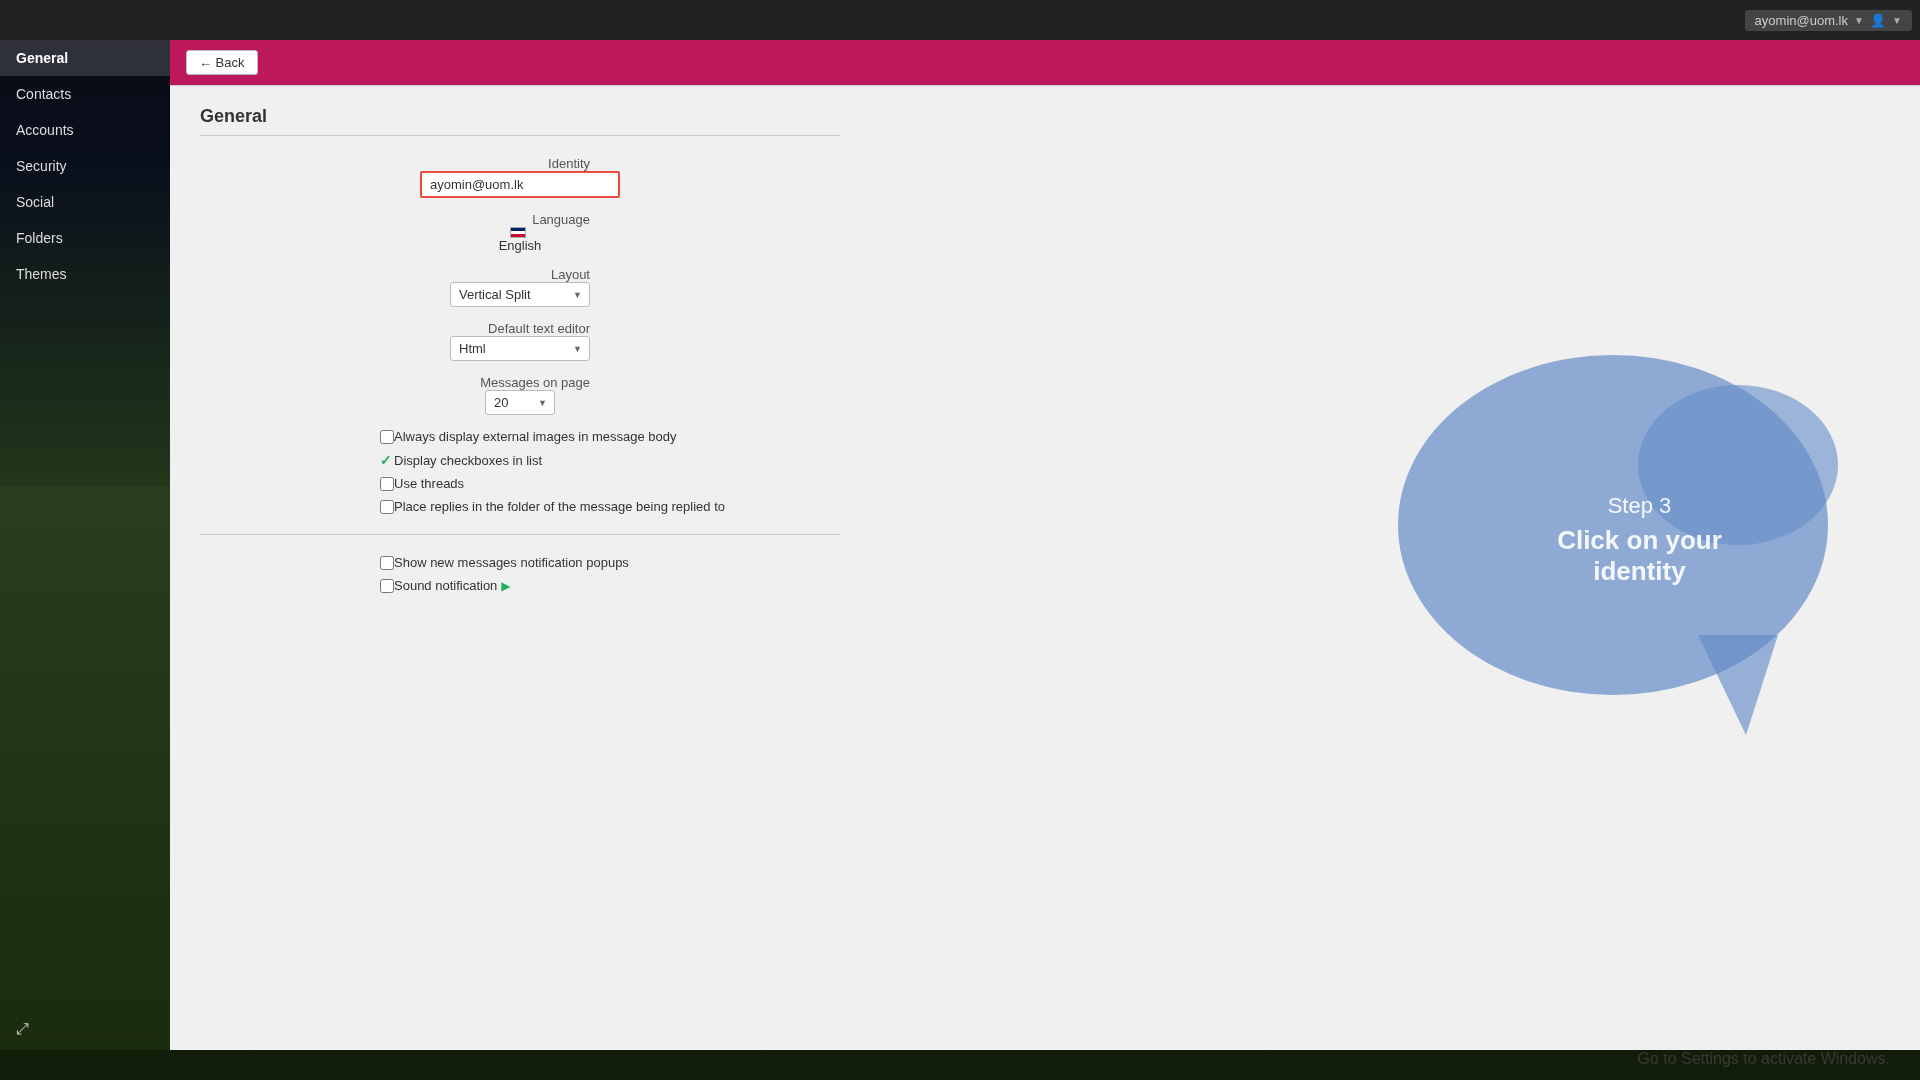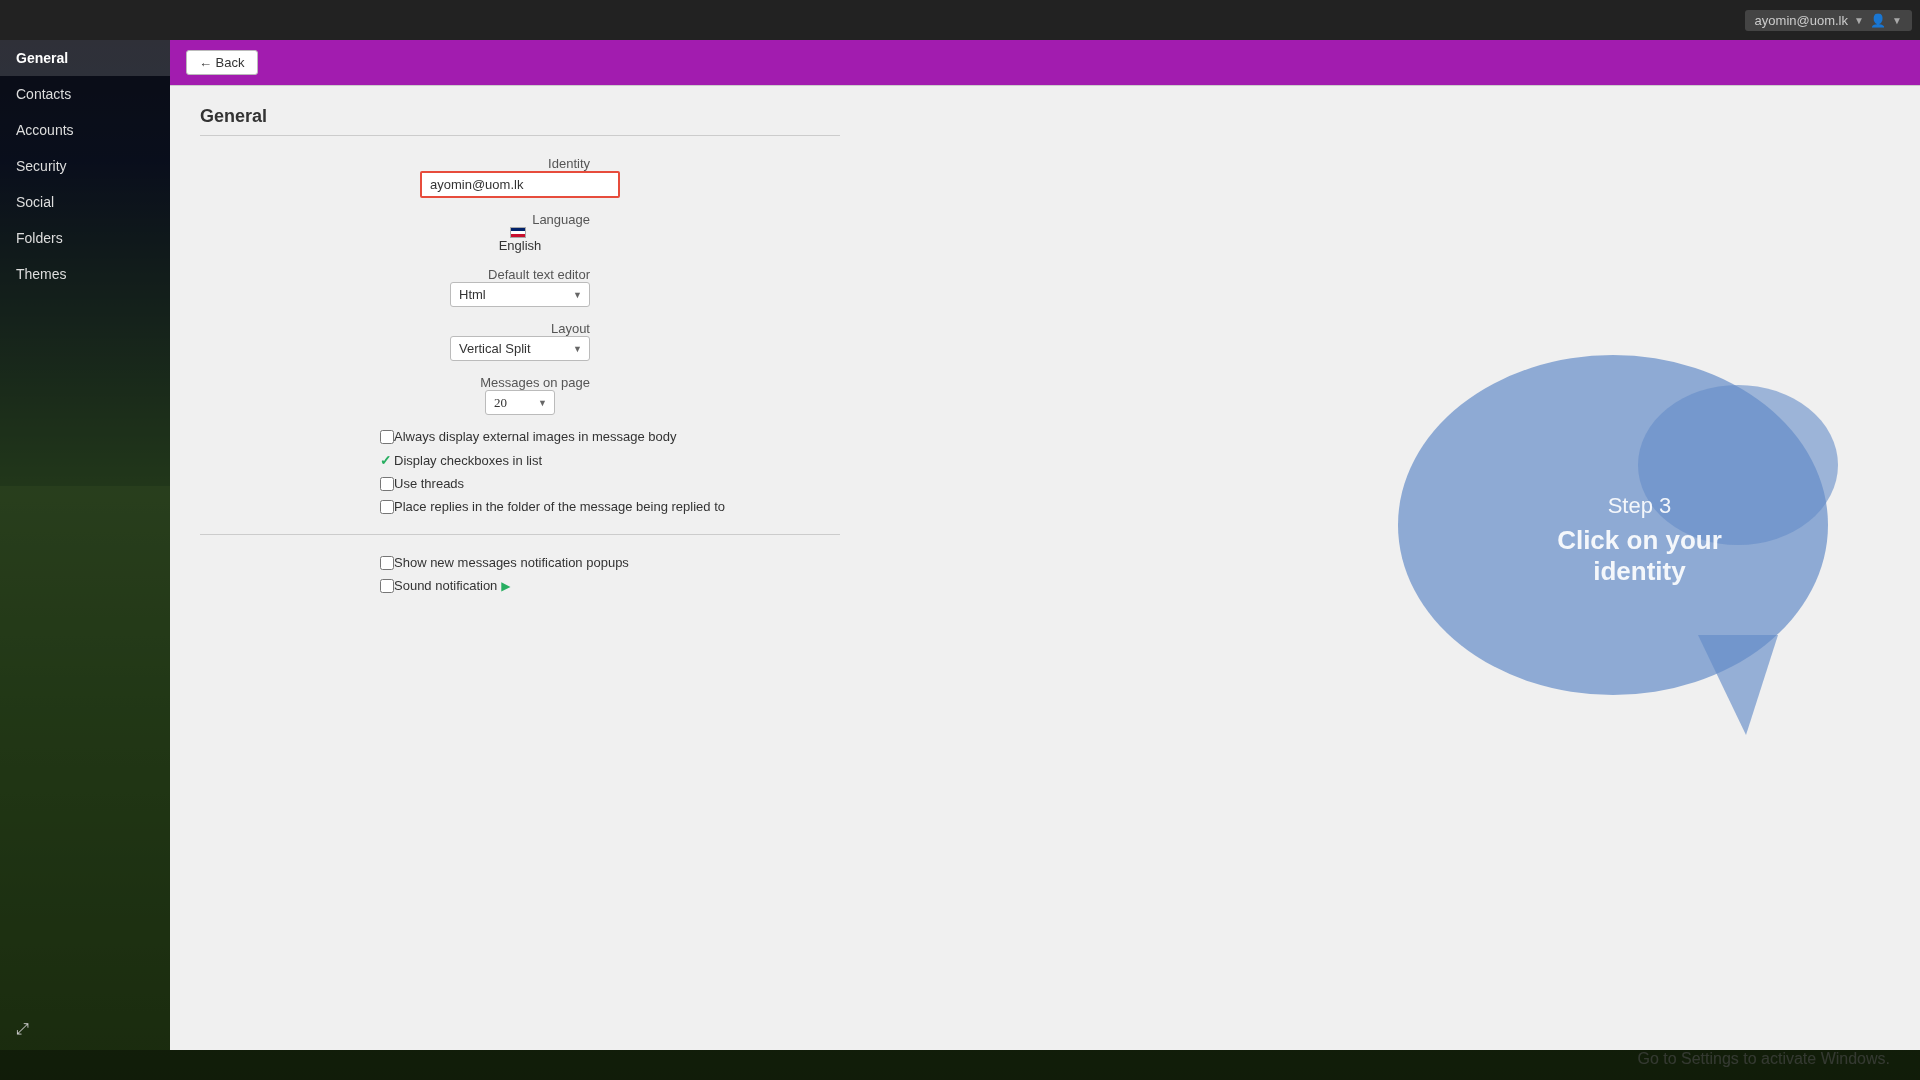--- a/index.html
+++ b/index.html
@@ -105,21 +105,21 @@
     .content-area {
       flex: 1;
       background: #f0f0f0;
       overflow-y: auto;
       position: relative;
     }
 
     
     .back-bar {
       padding: 10px 16px;
-      background: #a21caf;
+      background: #be185d;
       border-bottom: 1px solid #ccc;
       display: flex;
       align-items: center;
     }
     .back-btn {
       display: flex;
       align-items: center;
       gap: 4px;
       padding: 4px 12px;
       background: #fff;
@@ -399,44 +399,44 @@
         <input class="identity-box" type="text" value="ayomin@uom.lk" style="">
       </div>
 
       <div class="form-row">
         <div class="form-label">Language</div>
         <span class="flag"></span>
         <span class="form-value">English</span>
       </div>
 
       <div class="form-row">
-        <div class="form-label">Default text editor</div>
-        <div class="select-wrapper">
-          <select class="form-select">
-            <option>Html</option>
-            <option>Plain Text</option>
-          </select>
-        </div>
-      </div>
-
-      <div class="form-row">
         <div class="form-label">Layout</div>
         <div class="select-wrapper">
           <select class="form-select">
             <option>Vertical Split</option>
             <option>Horizontal Split</option>
             <option>Wide</option>
           </select>
         </div>
       </div>
 
       <div class="form-row">
+        <div class="form-label">Default text editor</div>
+        <div class="select-wrapper">
+          <select class="form-select">
+            <option>Html</option>
+            <option>Plain Text</option>
+          </select>
+        </div>
+      </div>
+
+      <div class="form-row">
         <div class="form-label">Messages on page</div>
         <div class="select-wrapper">
-          <select class="form-select" style="min-width:70px;font-family:Liberation Serif, serif;">
+          <select class="form-select" style="min-width:70px;">
             <option>10</option>
             <option selected="">20</option>
             <option>50</option>
             <option>100</option>
           </select>
         </div>
       </div>
 
       <div class="checkbox-group">
         <div class="checkbox-row">

